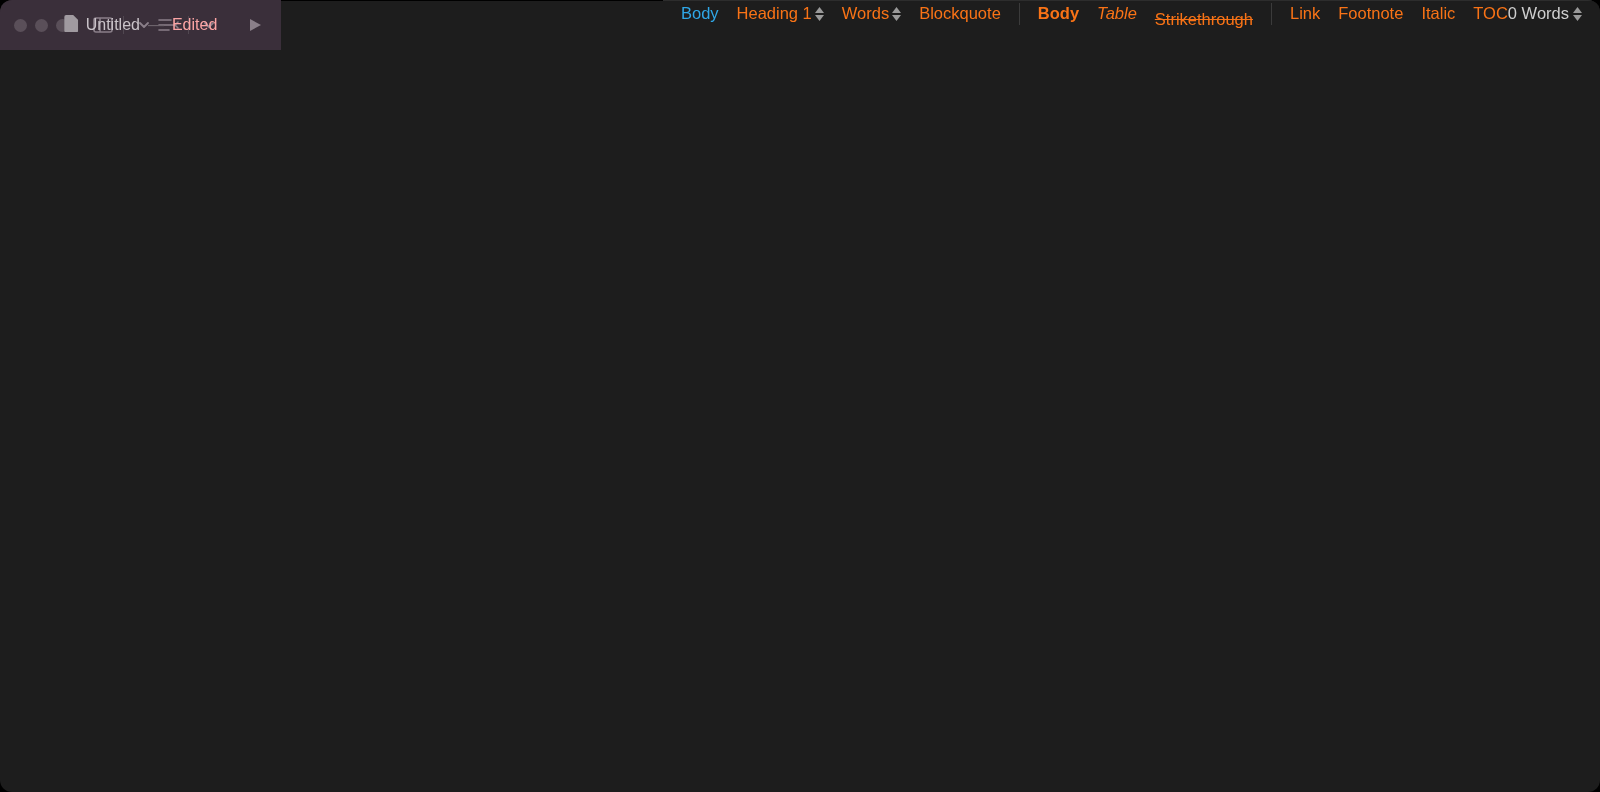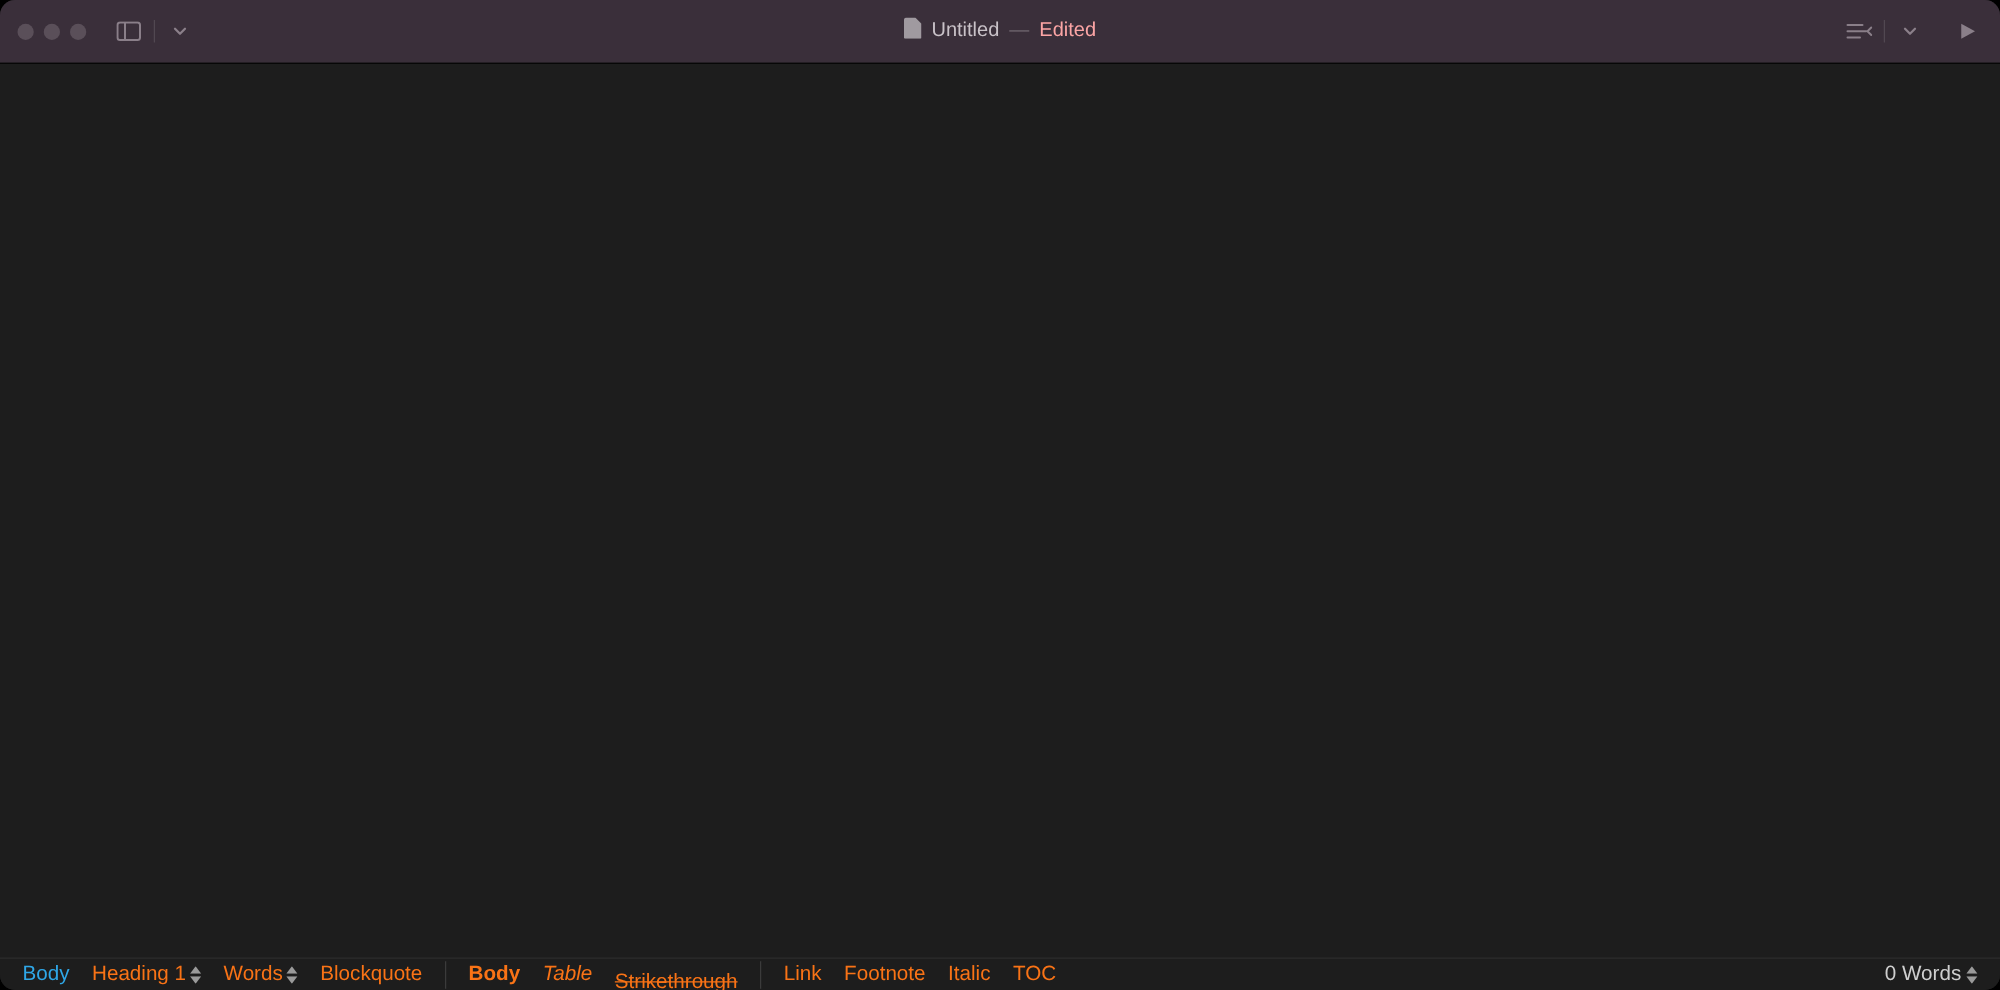--- a/index.html
+++ b/index.html
@@ -14,21 +14,21 @@
       overflow: hidden;
       background: #000;
     }
     .window {
       width: 100%;
       height: 100%;
       background: #1d1d1d;
       border-radius: 12px;
       overflow: hidden;
       display: flex;
-      flex-direction: column;
+      flex-direction: row;
     }
     
     .titlebar {
       height: 50px;
       background: #3a2f3a;
       display: flex;
       align-items: center;
       position: relative;
       padding: 0 14px;
       flex-shrink: 0;

